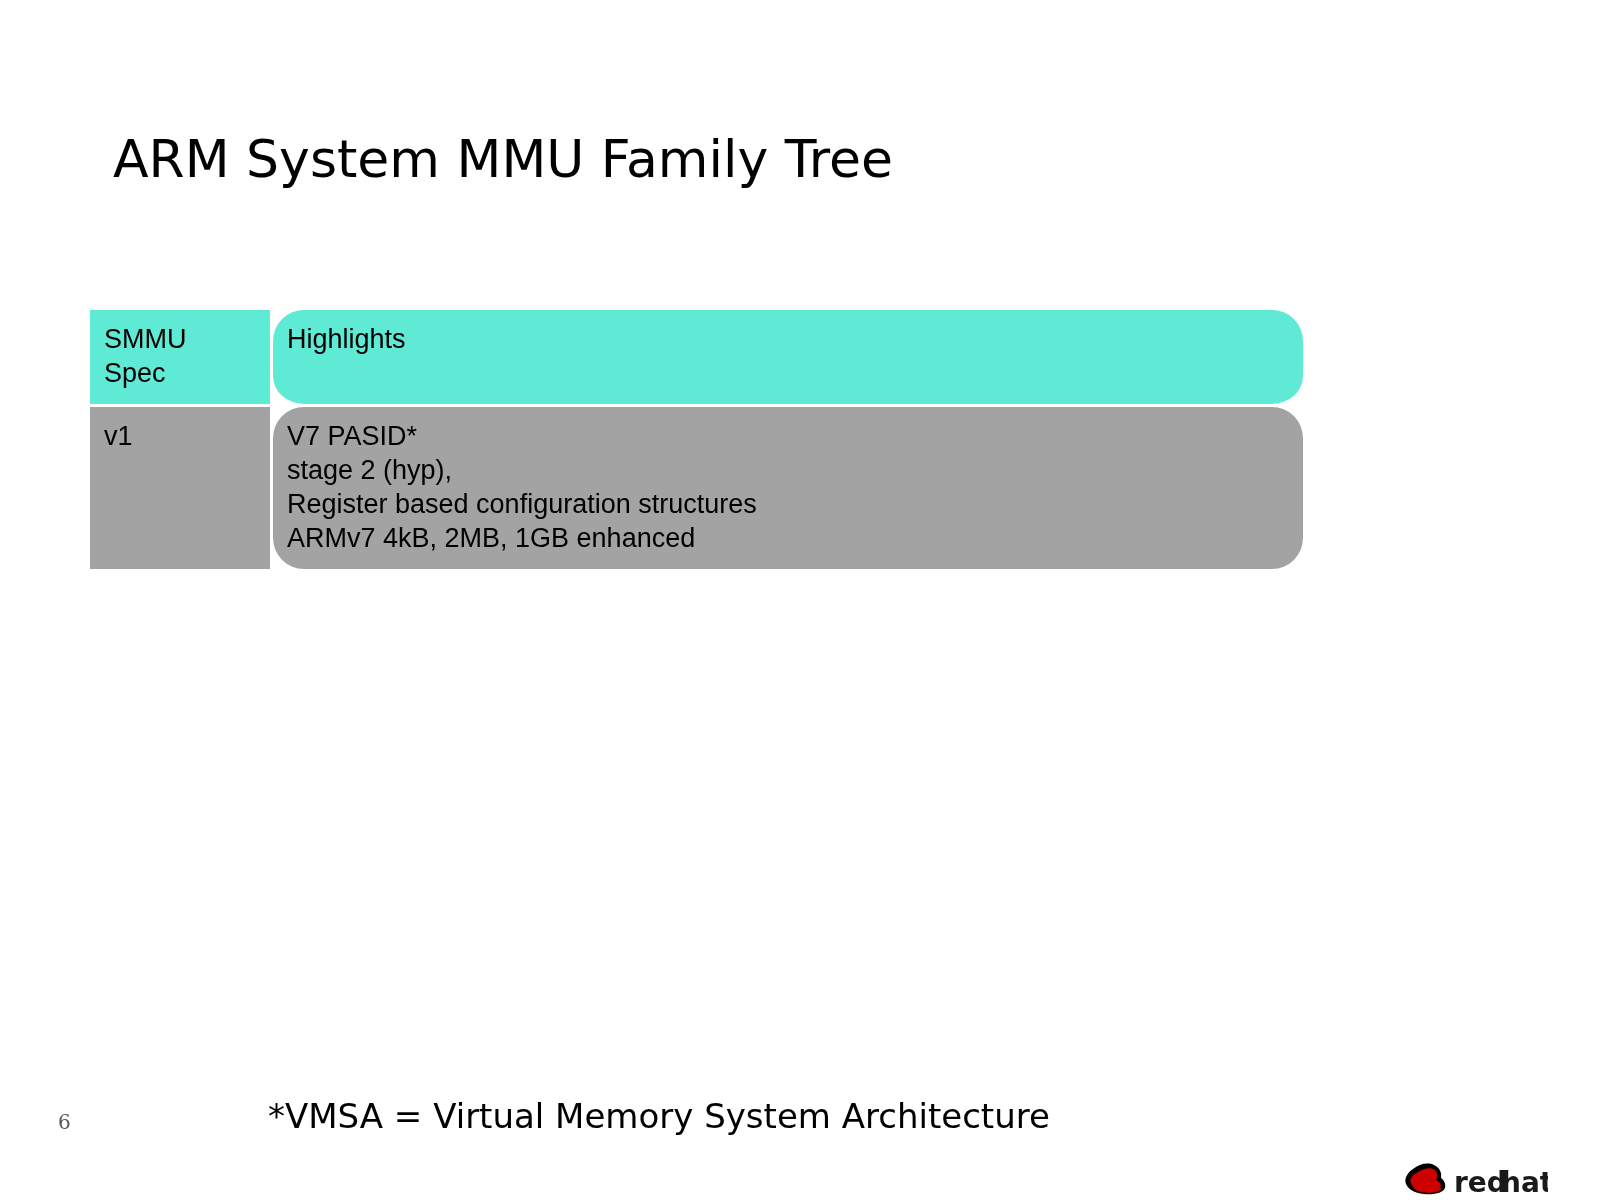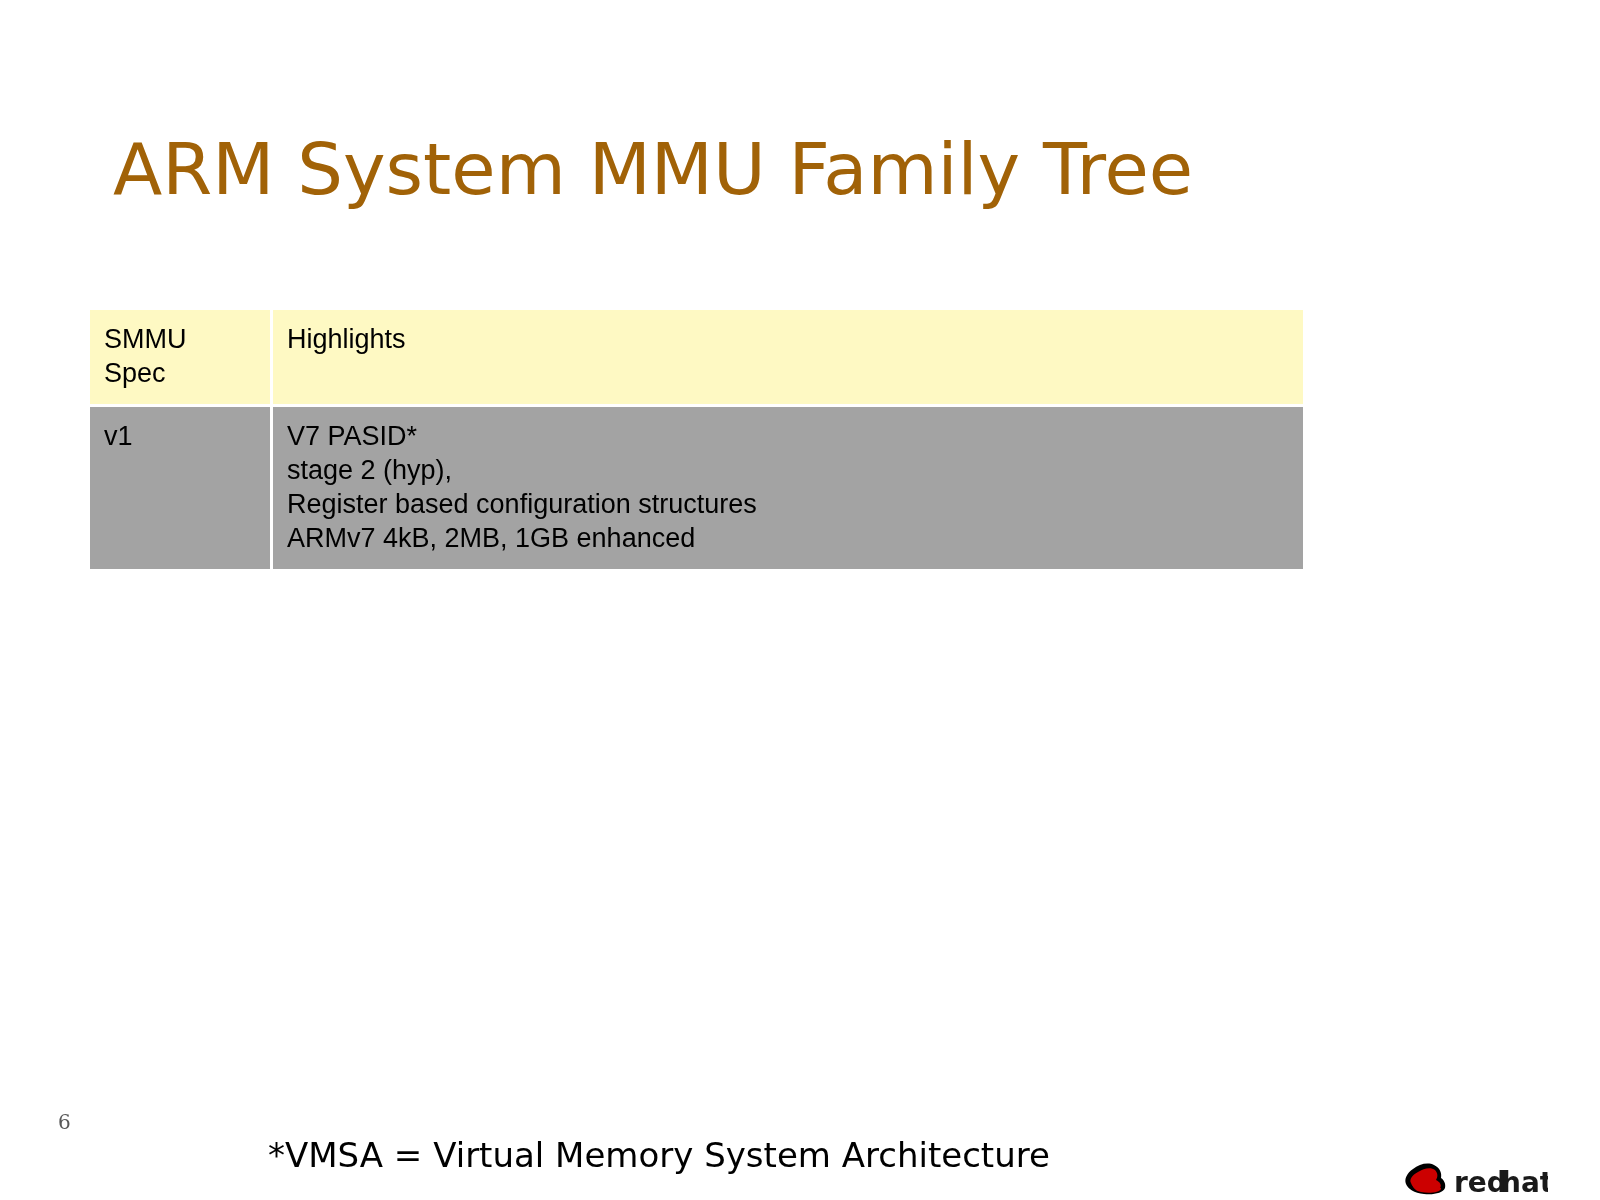--- a/index.html
+++ b/index.html
@@ -16,23 +16,23 @@
     -webkit-font-smoothing: antialiased;
   }
 
   
   #slide-title {
     position: absolute;
     left: 113px;
     top: 133px;
     width: 1380px;
     font-family: "DejaVu Sans", sans-serif;
-    font-size: 72px;
+    font-size: 52px;
     font-weight: 400;
-    color: #a16207;
+    color: #000000;
     letter-spacing: 0px;
     line-height: 1.0;
     white-space: nowrap;
   }
 
   
   #spec-table {
     position: absolute;
     left: 90px;
     top: 310px;
@@ -52,38 +52,39 @@
     color: #000000;
     font-size: 27px;
     line-height: 34px;
     padding: 12px 14px 14px 14px;
     border-right: 3px solid #ffffff;
     border-bottom: 3px solid #ffffff;
   }
   #spec-table td:last-child,
   #spec-table th:last-child {
     border-right: none;
+    border-radius: 31px;
   }
   #spec-table tr:last-child td {
     border-bottom: none;
   }
 
-  .row-header th { background: #fef9c3; }
+  .row-header th { background: #5eead4; }
   .row-v1 td { background: #a3a3a3; }
   .row-v2 td { background: #e6e6e6; }
   .row-v3 td { background: #cccccc; }
 
   .cell-lines > div { white-space: nowrap; }
   .hdr-lines > div { white-space: nowrap; }
 
   
   #footnote {
     position: absolute;
     left: 268px;
-    top: 1135px;
+    top: 1096px;
     font-family: "DejaVu Sans", sans-serif;
     font-size: 34px;
     color: #000000;
     white-space: nowrap;
   }
 
   
   #page-number {
     position: absolute;
     left: 58px;

